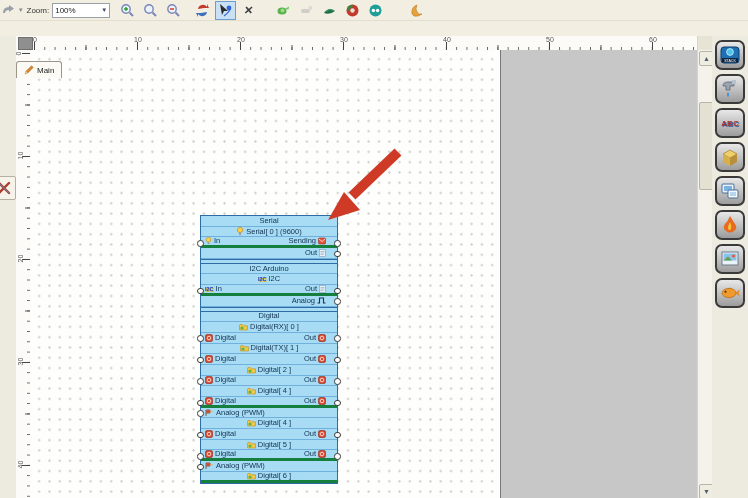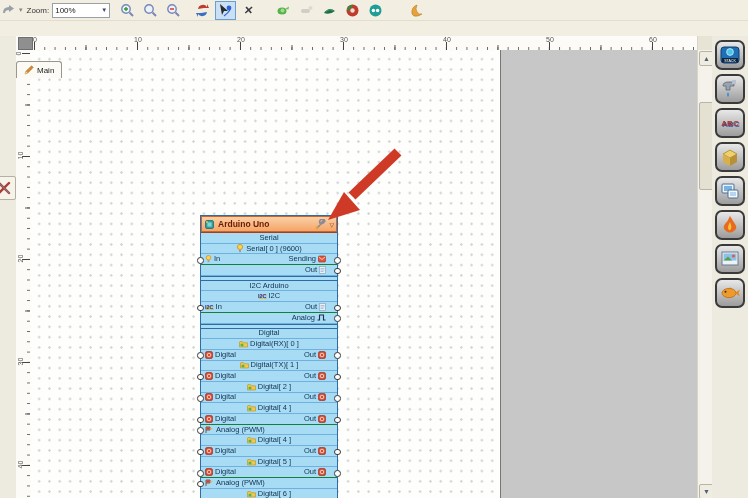--- a/index.html
+++ b/index.html
@@ -63,21 +63,21 @@
   #rightpanel{position:absolute;left:712px;top:36px;width:36px;height:462px;background:#EDEADF;}
   .rbtn{position:absolute;left:3px;width:30px;height:30px;border:2px solid #3A3A3A;border-radius:7px;
         background:linear-gradient(#E8E8E8,#9C9C9C);display:flex;align-items:center;justify-content:center;box-sizing:border-box;}
   
   #block{position:absolute;left:200px;top:215px;width:138px;border:1px solid #2E6DA4;background:#A8DCF5;box-sizing:border-box;}
   #bheader{height:16px;background:linear-gradient(#FBD3AC,#F4A263);border-bottom:1px solid #A63E1E;
            box-shadow:inset 0 0 0 1px #C9652F;display:flex;align-items:center;padding:0 3px;gap:3px;}
   #btitle{font-size:8.5px;font-weight:bold;color:#6B1A00;flex:1;}
   .brow{position:relative;height:10.7px;border-bottom:1px solid #6FB0DC;font-size:7.5px;line-height:10px;
         color:#10314F;box-sizing:border-box;}
-  .brow.nb{border-bottom:1px solid #15803d;}
+  .brow.nb{border-bottom:3px solid #15803d;}
   .bgap{height:5px;border-bottom:1px solid #2E6DA4;border-top:1px solid #2E6DA4;box-sizing:border-box;}
   .ctr{display:flex;align-items:center;justify-content:center;gap:2px;}
   .lpin{position:absolute;left:0;top:0;height:100%;display:flex;align-items:center;gap:2px;padding-left:4px;}
   .rpin{position:absolute;right:6px;top:0;height:100%;display:flex;align-items:center;gap:2px;padding-right:5px;}
   .pincirc{position:absolute;top:2.6px;width:4.6px;height:4.6px;border-radius:50%;background:#fff;border:1px solid #3A3A3A;}
   .pincirc.l{left:-3.6px;} .pincirc.r{right:-3.6px;}
   .ico{display:inline-flex;align-items:center;justify-content:center;}
   .i2ctext{font-size:5.5px;font-weight:bold;color:#2030B8;text-shadow:.5px .5px 0 #E2B400;}
   
   svg{display:block;}
@@ -231,37 +231,20 @@
     <span class="vnum" style="top:102px;">10</span>
     <span class="vnum" style="top:205px;">20</span>
     <span class="vnum" style="top:308px;">30</span>
     <span class="vnum" style="top:411px;">40</span>
   </div>
 
   <div id="page"></div>
   <div id="graybg"></div>
 
   <div id="block">
-    <div id="bheader">
-      <span class="ico">
-        <svg width="11" height="11" viewBox="0 0 11 11">
-            <rect x="1.5" y="1.5" width="8" height="8" rx="1.5" fill="#2E9E9E" stroke="#1A6E6E" stroke-width=".8"></rect>
-            <rect x="3.4" y="3.4" width="4.2" height="4.2" fill="#7FD4D4"></rect>
-            <circle cx="3" cy="3" r="1" fill="#E8C23C"></circle>
-          </svg>
-      </span>
-      <span id="btitle">Arduino Uno</span>
-      <span class="ico">
-        <svg width="11" height="11" viewBox="0 0 11 11">
-            <path d="M1.5 9.5 L6 5 A2.6 2.6 0 1 1 9.8 2.2 L7.8 4.2 L6.8 3.2 L8.8 1.2" fill="none" stroke="#8A8A96" stroke-width="1.7"></path>
-            <circle cx="2" cy="9" r="1.4" fill="#D8A83C"></circle>
-          </svg>
-      </span>
-      <span style="font-size:6px;color:#7B3A1A;">▽</span>
-    </div>
 
     <div class="brow ctr">
       <span>Serial</span>
     </div>
     <div class="brow ctr">
       <span class="ico">
         <svg width="8" height="9" viewBox="0 0 8 9">
             <circle cx="4" cy="3" r="2.6" fill="#FFD24A" stroke="#C8860B" stroke-width=".7"></circle>
             <rect x="3" y="5.6" width="2" height="2.6" fill="#9AA0A8"></rect>
           </svg>

